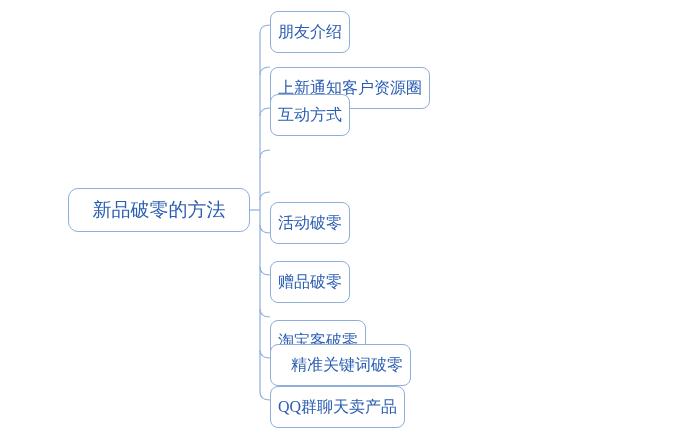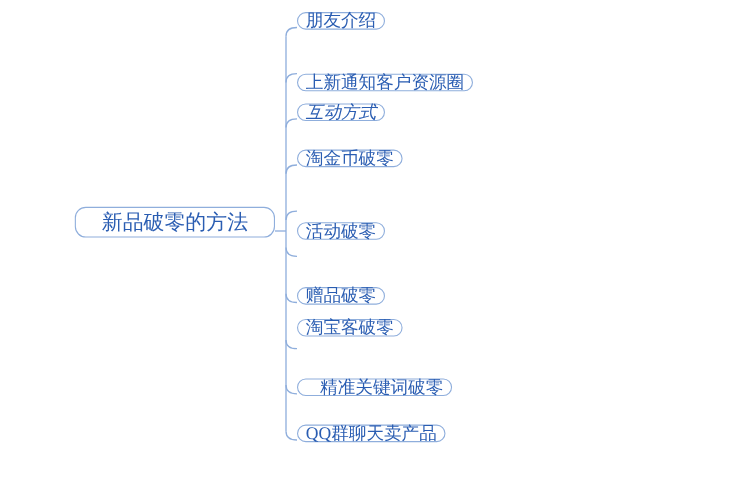--- a/index.html
+++ b/index.html
@@ -16,27 +16,27 @@
     box-sizing:border-box;
     display:flex;align-items:center;justify-content:center;
     border:1px solid #8FAEDC;
     border-radius:8px;
     color:#2A5DB2;
     background:#ffffff;
     white-space:nowrap;
     cursor:default;
   }
   .root-node{
-    left:68px;top:188px;width:182px;height:28px;
+    left:68px;top:188px;width:182px;height:44px;
     font-size:19px;
     border-radius:10px;
     border-width:1.4px;
   }
   .branch-node{
-    left:270px;height:16px;
+    left:270px;height:42px;
     padding:0 7px;
     font-size:16px;
   }
 </style>
 </head>
 <body>
 
 <div id="stage">
   <svg id="edges" width="675" height="435" viewBox="0 0 675 435" xmlns="http://www.w3.org/2000/svg">
       <path d="M 250 210 H 260" fill="none" stroke="#8FAEDC" stroke-width="1.2"></path>
@@ -56,33 +56,30 @@
   <div class="node root-node">
     <span>新品破零的方法</span>
   </div>
 
 <div class="node branch-node" style="top: 11px;">
       <span>朋友介绍</span>
     </div>
     <div class="node branch-node" style="top: 53px; margin-top: 14px;">
       <span>上新通知客户资源圈</span>
     </div>
-    <div class="node branch-node" style="top: 94px; font-style: italic;">
+    <div class="node branch-node" style="top: 94px;">
       <span>互动方式</span>
-    </div>
-    <div class="node branch-node" style="top: 136px;">
-      <span>淘金币破零</span>
     </div>
     <div class="node branch-node" style="top: 178px; margin-top: 24px;">
       <span>活动破零</span>
     </div>
     <div class="node branch-node" style="top: 261px;">
       <span>赠品破零</span>
     </div>
-    <div class="node branch-node" style="top: 290px;">
+    <div class="node branch-node" style="top: 320px;">
       <span>淘宝客破零</span>
     </div>
     <div class="node branch-node" style="top: 344px; padding-left: 20px;">
       <span>精准关键词破零</span>
     </div>
     <div class="node branch-node" style="top: 386px;">
       <span>QQ群聊天卖产品</span>
     </div>
   </div>
 

